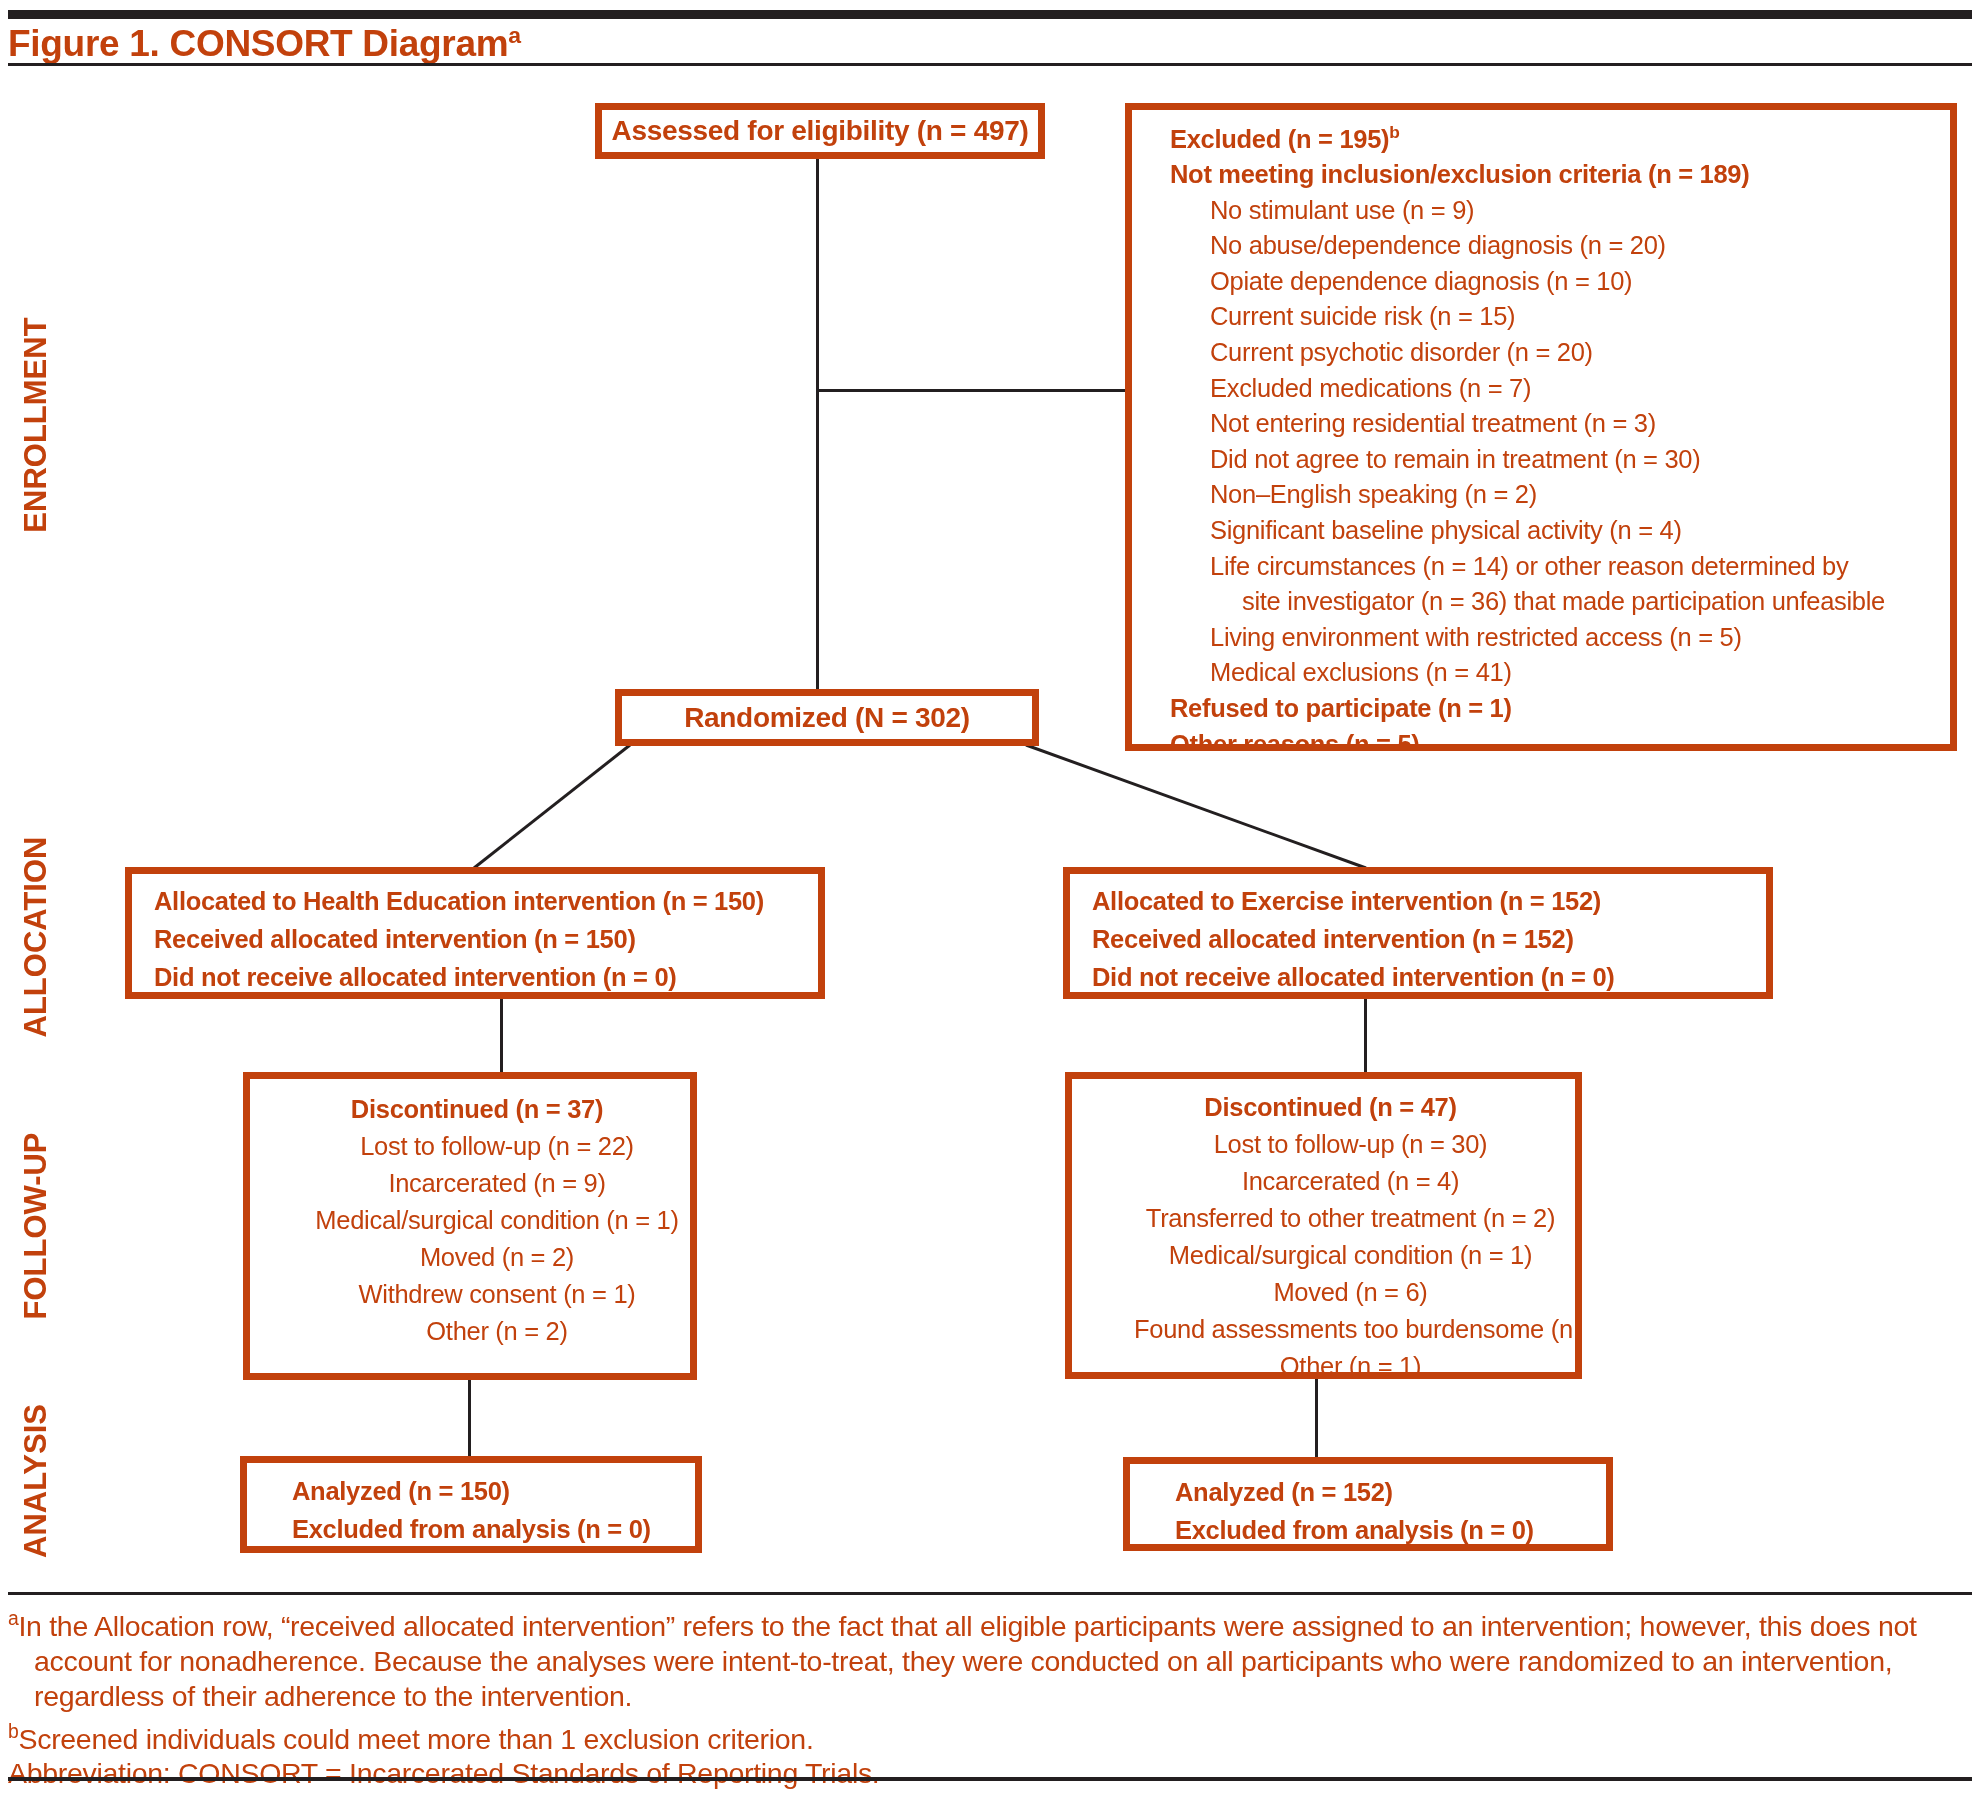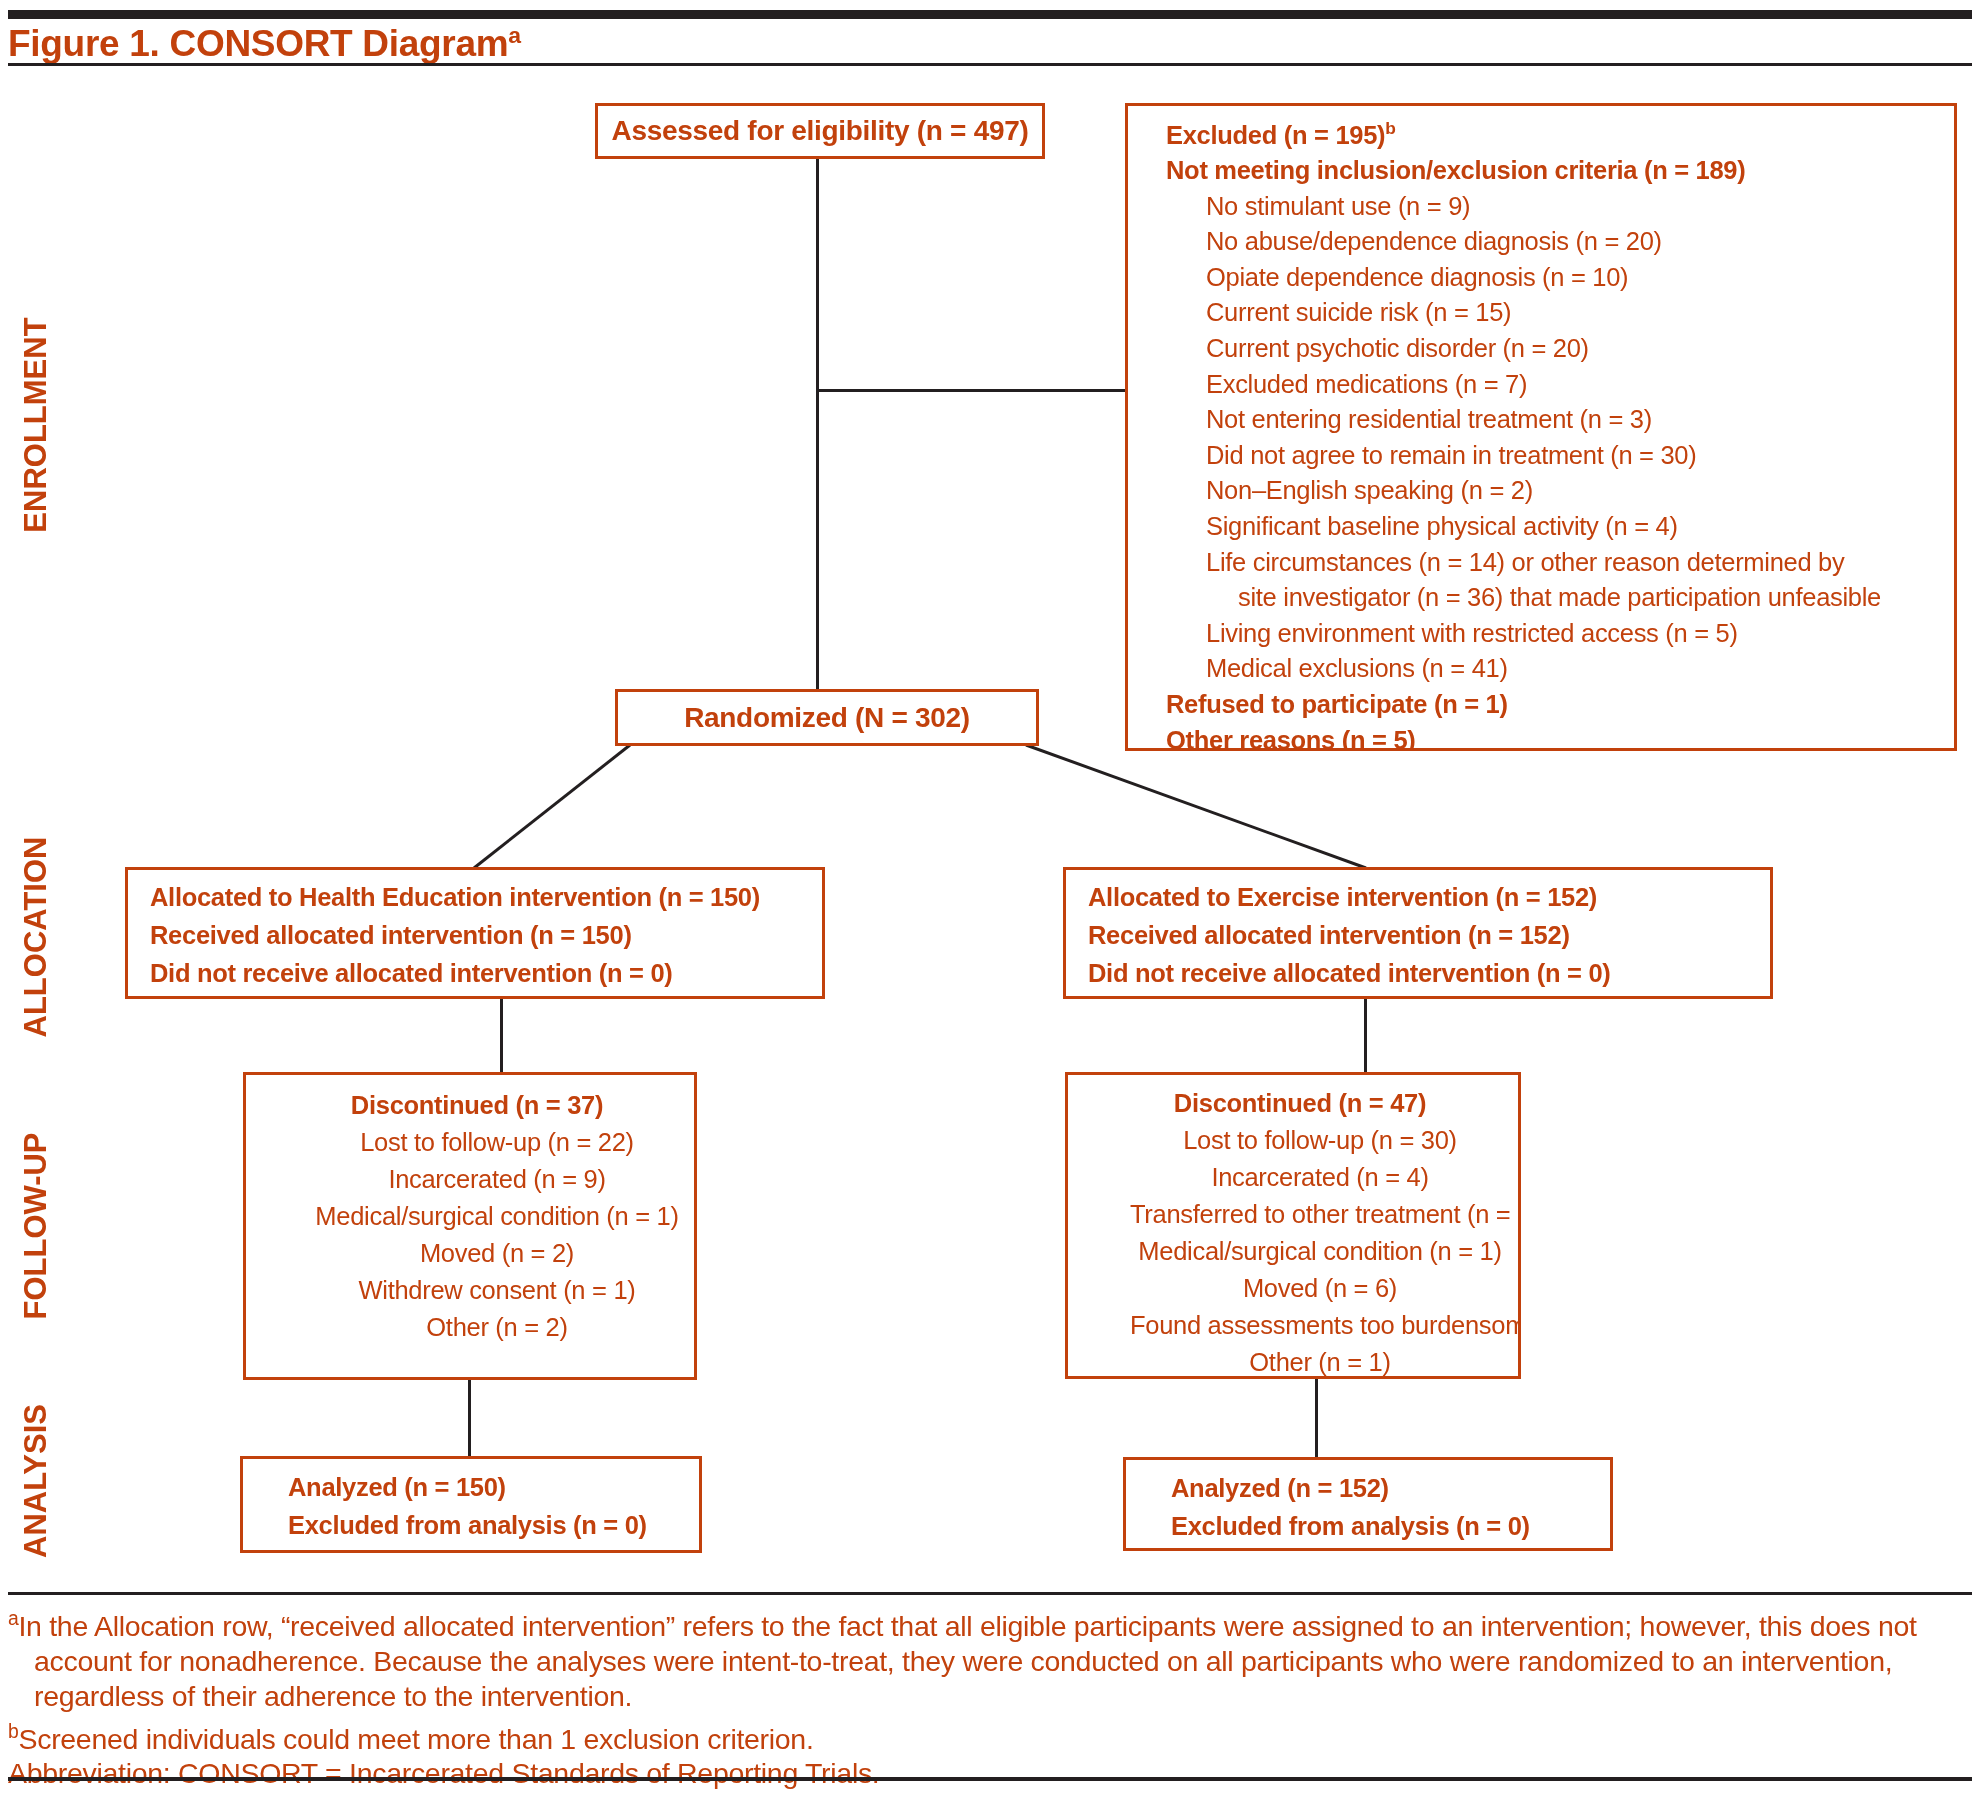--- a/index.html
+++ b/index.html
@@ -16,40 +16,40 @@
   #fig-title sup{font-size:62%;}
 
   .stage{position:absolute;left:-124px;width:320px;height:40px;line-height:40px;
          text-align:center;font-size:31px;font-weight:700;
          transform:rotate(-90deg);}
   #stage-enrollment{top:405px;}
   #stage-allocation{top:917px;}
   #stage-followup{top:1206px;}
   #stage-analysis{top:1461px;}
 
-  .box{position:absolute;background:#fff;border:3px solid #c2410c;box-sizing:border-box;
+  .box{position:absolute;background:#fff;border:7px solid #c2410c;box-sizing:border-box;
        font-size:25.5px;letter-spacing:-0.3px;overflow:hidden;}
   .bline{white-space:nowrap;line-height:36px;}
   .bline.bold{font-weight:700;}
   .bline.i1{padding-left:40px;}
   .bline.i2{padding-left:72px;}
   .bline sup{font-size:68%;}
 
   .center-box{display:flex;align-items:center;justify-content:center;
               font-weight:700;font-size:28px;}
 
   #box-assessed{left:595px;top:103px;width:450px;height:56px;}
   #box-excluded{left:1125px;top:103px;width:832px;height:648px;padding:5px 14px 0 38px;}
   #box-excluded .bline{line-height:35.6px;}
   #box-randomized{left:615px;top:689px;width:424px;height:57px;}
   #box-alloc-left{left:125px;top:867px;width:700px;height:132px;padding:8px 8px 0 22px;}
   #box-alloc-right{left:1063px;top:867px;width:710px;height:132px;padding:8px 8px 0 22px;}
   .box.alloc .bline{line-height:38px;font-weight:700;}
   #box-fu-left{left:243px;top:1072px;width:454px;height:308px;padding:12px 8px 0 22px;}
-  #box-fu-right{left:1065px;top:1072px;width:456px;height:307px;padding:10px 8px 0 22px;}
+  #box-fu-right{left:1065px;top:1072px;width:517px;height:307px;padding:10px 8px 0 22px;}
   .box.fu .bline{line-height:37px;text-align:center;}
   #box-an-left{left:240px;top:1456px;width:462px;height:97px;padding:9px 8px 0 45px;}
   #box-an-right{left:1123px;top:1457px;width:490px;height:94px;padding:9px 8px 0 45px;}
   .box.an .bline{line-height:38px;font-weight:700;}
 
   .vline,.hline{position:absolute;background:#231f20;}
   #v1{left:816px;top:159px;width:3px;height:531px;}
   #h1{left:817px;top:389px;width:308px;height:3px;}
   #v2l{left:500px;top:997px;width:3px;height:77px;}
   #v2r{left:1364px;top:997px;width:3px;height:77px;}

